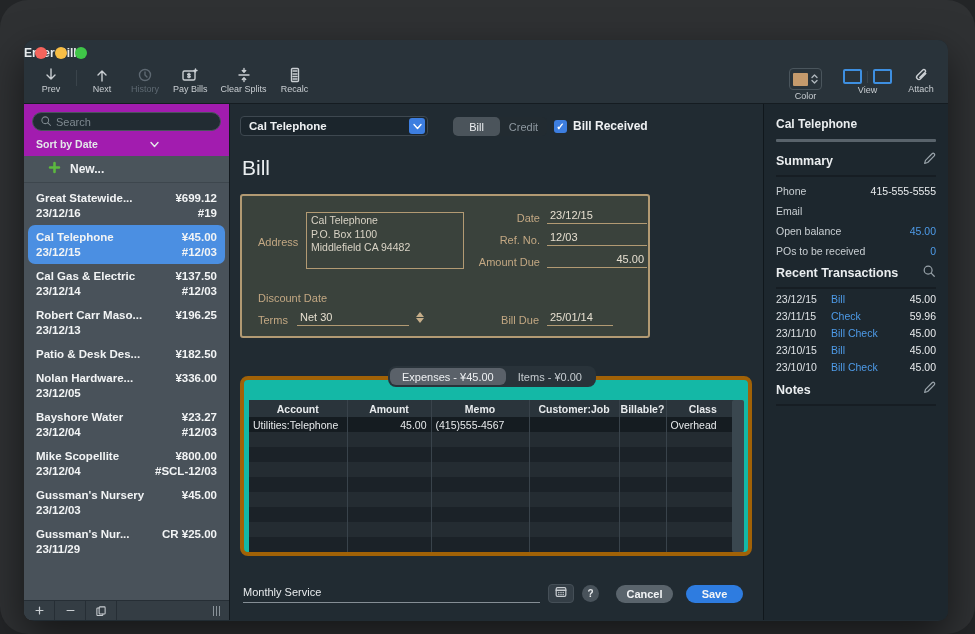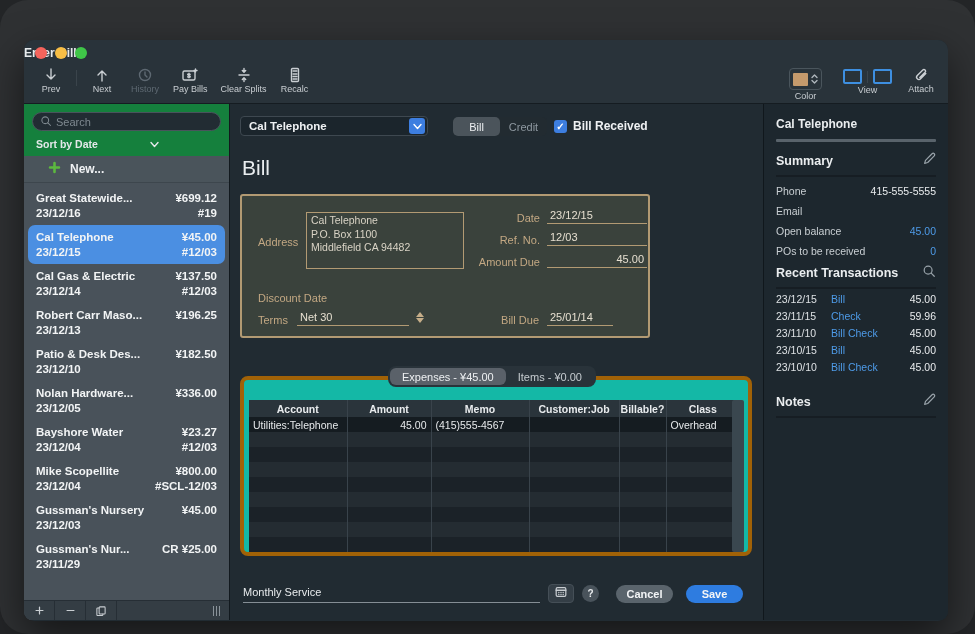--- a/index.html
+++ b/index.html
@@ -35,21 +35,21 @@
   .view-box { width:19px; height:15px; border:2px solid #3E8FE0; border-radius:2px; }
   .view-box .fillbar{ width:5px; height:100%; background:#3E8FE0; }
   .vsep { width:1px; height:12px; background:#3A444B; }
 
   
   .content { display:flex; height:516px; }
 
   
   .sidebar { width:206px; background:#49525A; display:flex; flex-direction:column;
              border-right:1px solid #12191E; }
-  .sb-top { background:#15803d; padding:8px 8px 6px; }
+  .sb-top { background:#a21caf; padding:8px 8px 6px; }
   .search-box { height:19px; background:#222C33; border:1px solid #49545C;
                 border-radius:10px; display:flex; align-items:center; padding:0 7px; gap:4px; }
   .search-box input { flex:1; background:transparent; border:none; outline:none;
                       color:#D4D9DC; font-size:11px; font-family:inherit; }
   .search-box input::placeholder { color:#7E888F; }
   .sort-row { display:flex; align-items:center; margin:7px 4px 0; color:#E4E8EA;
               font-weight:bold; font-size:10.5px; }
   .sort-row svg { margin-left:52px; }
   .new-row { height:27px; background:#4A545B; border-bottom:1px solid #3D464D;
              display:flex; align-items:center; padding-left:24px; gap:9px;
@@ -322,24 +322,20 @@
             </div>
           <div class="r2">
               <span>23/12/13</span>
               <span></span>
             </div>
         </div>
         <div class="item">
           <div class="r1">
               <span>Patio &amp; Desk Des...</span>
               <span>¥182.50</span>
-            </div>
-          <div class="r2">
-              <span>23/12/10</span>
-              <span></span>
             </div>
         </div>
         <div class="item">
           <div class="r1">
               <span>Nolan Hardware...</span>
               <span>¥336.00</span>
             </div>
           <div class="r2">
               <span>23/12/05</span>
               <span></span>
@@ -637,21 +633,21 @@
         <span class="d">23/10/15</span>
         <span class="t">Bill</span>
         <span class="a">45.00</span>
       </div>
       <div class="tx-row">
         <span class="d">23/10/10</span>
         <span class="t">Bill Check</span>
         <span class="a">45.00</span>
       </div>
 
-      <div class="p-sec" style="margin-top:20px">
+      <div class="p-sec" style="margin-top:8px">
         <span>Notes</span>
         <span class="icn"><svg width="14" height="14" viewBox="0 0 16 16">
               <path d="M3 13l1-3.5L11.5 2a1.6 1.6 0 012.5 2.5L6.5 12 3 13z"></path>
             </svg></span>
       </div>
       <div class="p-div"></div>
     </div>
 
   </div>
 </div>

